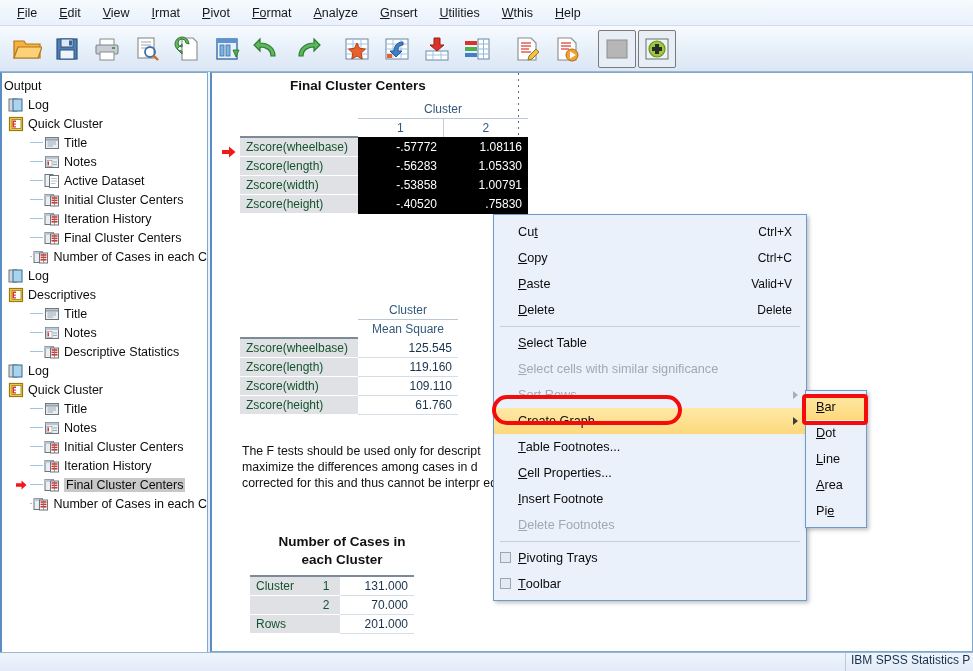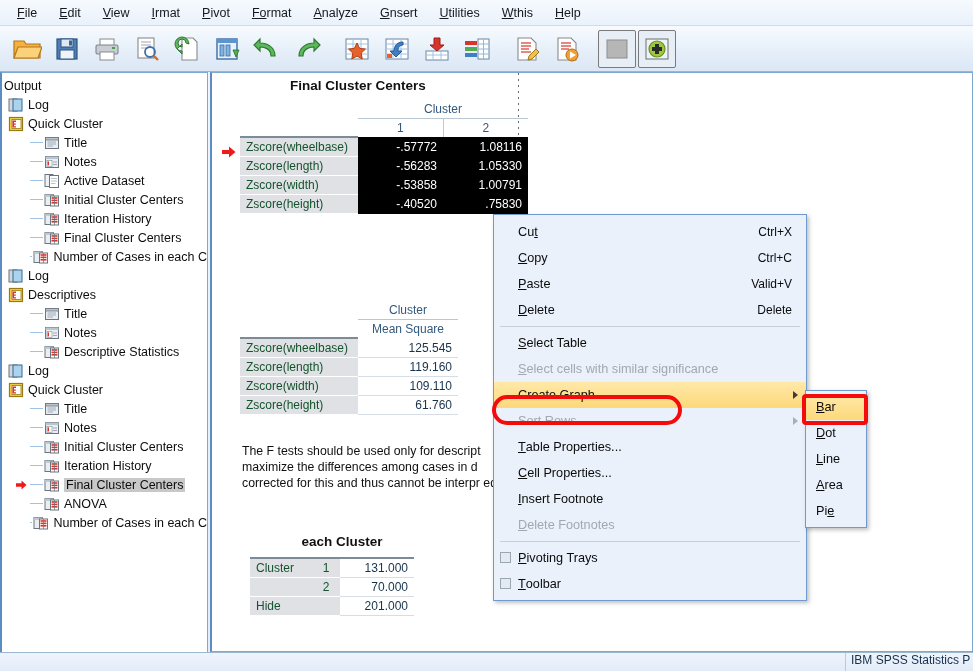--- a/index.html
+++ b/index.html
@@ -668,35 +668,20 @@
                 <rect x="1" y="2.5" width="8.5" height="11" fill="#e9eef3" stroke="#6c757d" stroke-width="1"></rect>
                 <rect x="1" y="2.5" width="8.5" height="2.3" fill="#b9c5d1"></rect>
                 <rect x="6.5" y="4" width="8" height="10" fill="#ffffff" stroke="#6c757d" stroke-width="1"></rect>
                 <g fill="#d9342b">
                   <rect x="7.5" y="5.2" width="6" height="1.6"></rect>
                   <rect x="7.5" y="7.6" width="6" height="1.6"></rect>
                   <rect x="7.5" y="10" width="6" height="1.6"></rect>
                 </g>
                 <line x1="10.5" y1="4" x2="10.5" y2="14" stroke="#6c757d" stroke-width="0.7"></line>
               </svg></span>
-            <span class="tlabel">ANOVA</span>
-          </div>
-          <div class="tnode lvl2" style="position: relative;">
-            <span class="connector"></span>
-            <span class="ticon"><svg width="16" height="16" viewBox="0 0 16 16">
-                <rect x="1" y="2.5" width="8.5" height="11" fill="#e9eef3" stroke="#6c757d" stroke-width="1"></rect>
-                <rect x="1" y="2.5" width="8.5" height="2.3" fill="#b9c5d1"></rect>
-                <rect x="6.5" y="4" width="8" height="10" fill="#ffffff" stroke="#6c757d" stroke-width="1"></rect>
-                <g fill="#d9342b">
-                  <rect x="7.5" y="5.2" width="6" height="1.6"></rect>
-                  <rect x="7.5" y="7.6" width="6" height="1.6"></rect>
-                  <rect x="7.5" y="10" width="6" height="1.6"></rect>
-                </g>
-                <line x1="10.5" y1="4" x2="10.5" y2="14" stroke="#6c757d" stroke-width="0.7"></line>
-              </svg></span>
             <span class="tlabel">Number of Cases in each C</span>
           </div>
         </div>
     </div>
     <div id="outline-hsb">
       <div class="sb-arrow">
         <svg width="7" height="9" viewBox="0 0 7 9">
             <path d="M6 0 L0 4.5 L6 9 Z" fill="#1f4e86"></path>
           </svg>
       </div>
@@ -790,36 +775,37 @@
       </table>
     </div>
 
     <div class="footnote" style="position:absolute; left:30px; top:370px; width:282px;">The F tests should be used only for descript maximize the differences among cases in d corrected for this and thus cannot be interpr equal.</div>
 
     <div style="position:absolute; left:578px; top:350px; font-size:12px; color:#17324d;">.000</div>
     <div style="position:absolute; left:578px; top:373px; font-size:12px; color:#17324d;">.000</div>
 
     <div style="position:absolute; left:30px; top:460px;">
       <div class="blk-title" style="width:200px; line-height:18px;">
+        <div>Number of Cases in</div>
         <div>each Cluster</div>
       </div>
       <table class="ptable" style="margin-top:6px; margin-left:8px;">
         <tbody id="cases-body">
             <tr>
               <td class="rowhdr thick-top" style="min-width: 62px;">Cluster</td>
               <td class="rowhdr thick-top" style="text-align: center; min-width: 28px;">1</td>
               <td class="cell thick-top" style="min-width: 74px;">131.000</td>
             </tr>
             <tr>
               <td class="rowhdr" style="min-width: 62px;"></td>
               <td class="rowhdr" style="text-align: center; min-width: 28px;">2</td>
               <td class="cell" style="min-width: 74px;">70.000</td>
             </tr>
             <tr>
-              <td class="rowhdr" style="min-width: 62px;">Hide</td>
+              <td class="rowhdr" style="min-width: 62px;">Rows</td>
               <td class="rowhdr" style="text-align: center; min-width: 28px;"></td>
               <td class="cell" style="min-width: 74px;">201.000</td>
             </tr>
           </tbody>
       </table>
     </div>
   </div>
 
   <div id="ctx-menu">
       <div class="ctx-row">
@@ -850,36 +836,36 @@
       <div class="ctx-row">
         <span></span>
         <span class="mn">S</span>
         <span>elect Table</span>
       </div>
       <div class="ctx-row disabled">
         <span></span>
         <span class="mn">S</span>
         <span>elect cells with similar significance</span>
       </div>
+      <div class="ctx-row disabled">
+        <span>Sort Rows</span>
+        <span class="mn"></span>
+        <span></span>
+        <span class="ctx-arrow"></span>
+      </div>
       <div class="ctx-row hl">
         <span>Create Graph</span>
         <span class="mn"></span>
         <span></span>
         <span class="ctx-arrow"></span>
       </div>
-      <div class="ctx-row disabled">
-        <span>Sort Rows</span>
-        <span class="mn"></span>
-        <span></span>
-        <span class="ctx-arrow"></span>
-      </div>
       <div class="ctx-row">
         <span></span>
         <span class="mn">T</span>
-        <span>able Properties...</span>
+        <span>able Footnotes...</span>
       </div>
       <div class="ctx-row">
         <span></span>
         <span class="mn">C</span>
         <span>ell Properties...</span>
       </div>
       <div class="ctx-row">
         <span></span>
         <span class="mn">I</span>
         <span>nsert Footnote</span>

